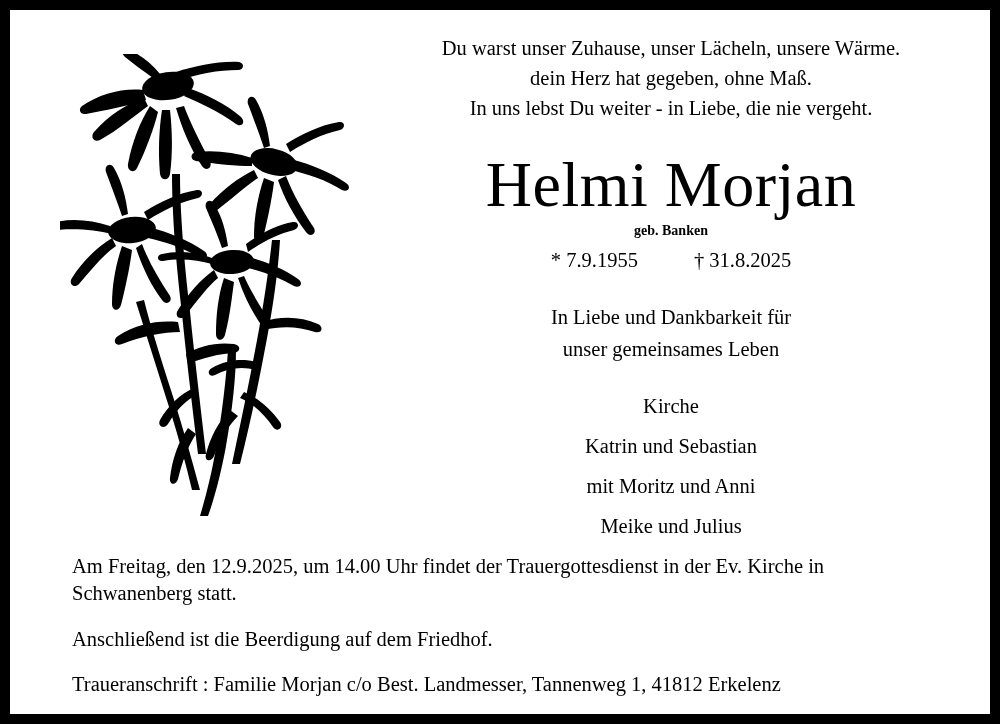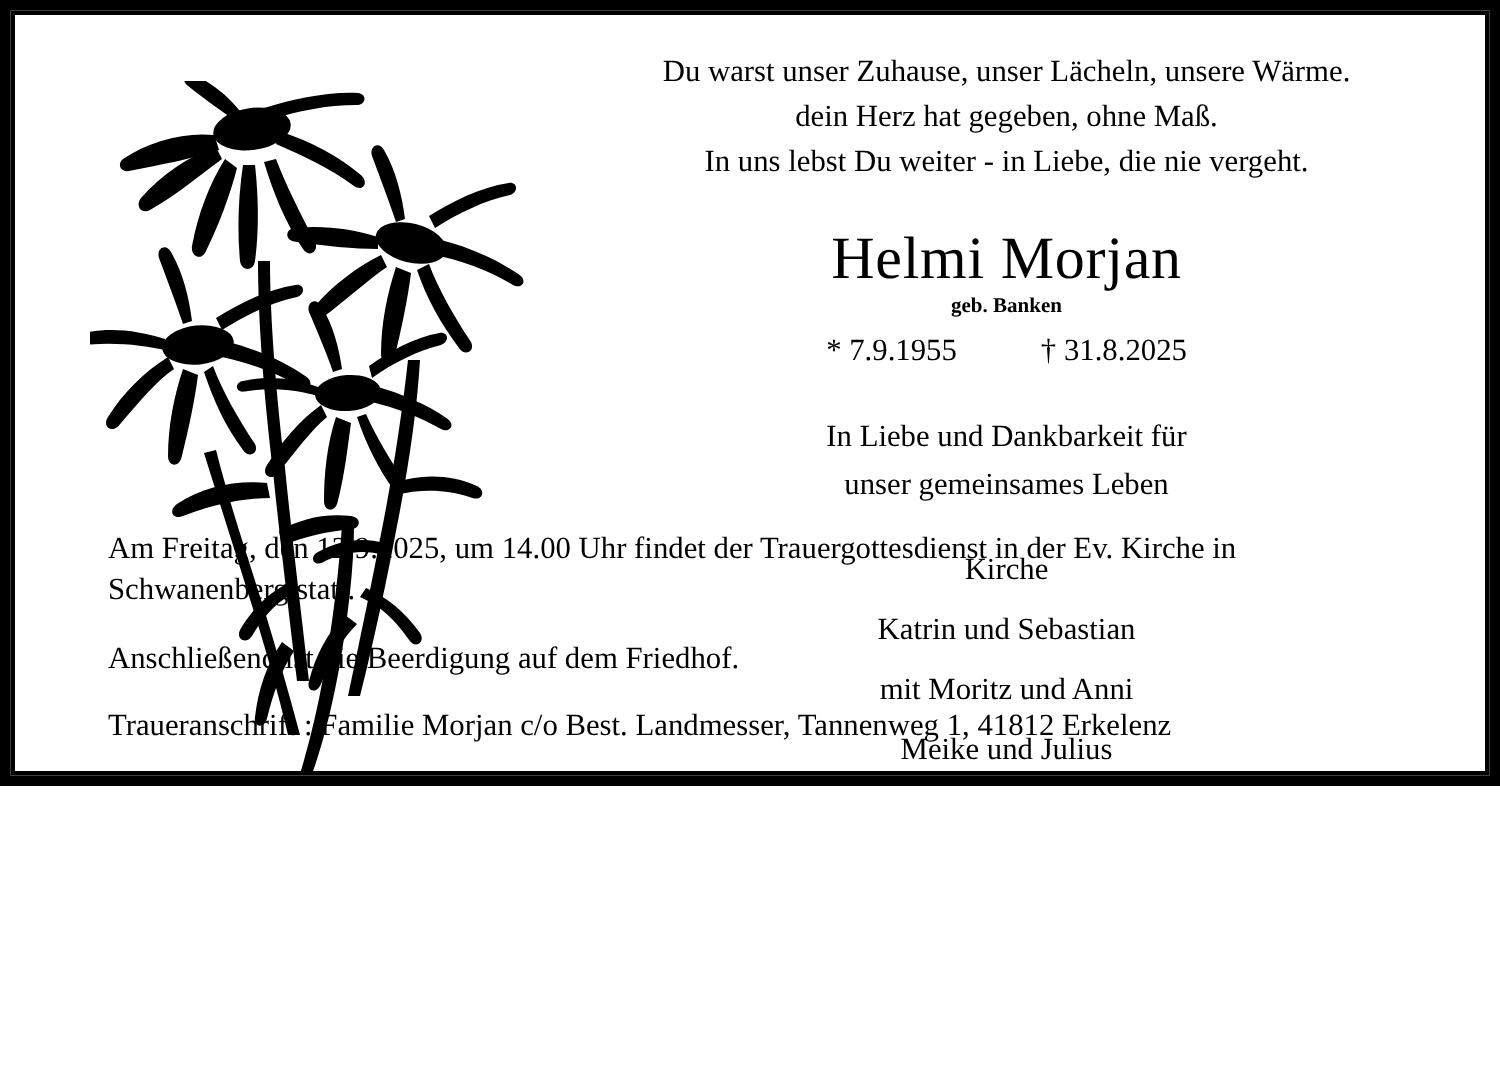--- a/index.html
+++ b/index.html
@@ -9,21 +9,21 @@
   }
   body {
     width: 1000px;
     height: 724px;
     font-family: "Liberation Serif", serif;
     color: #000000;
   }
   .obituary {
     position: relative;
     width: 1000px;
-    height: 524px;
+    height: 724px;
     box-sizing: border-box;
     background: #000000;
     padding: 7px;
   }
   .inner-frame {
     position: relative;
     width: 100%;
     height: 100%;
     box-sizing: border-box;
     background: #ffffff;
@@ -70,21 +70,21 @@
     margin: 10px 0 0 0;
   }
   .verse div {
     white-space: nowrap;
   }
 
   .name-block {
     margin-top: 26px;
   }
   .deceased-name {
-    font-size: 40px;
+    font-size: 64px;
     line-height: 1.08;
     letter-spacing: 0.5px;
   }
   .maiden-name {
     font-size: 14px;
     font-weight: bold;
     margin-top: 4px;
   }
   .dates {
     font-size: 20.5px;

